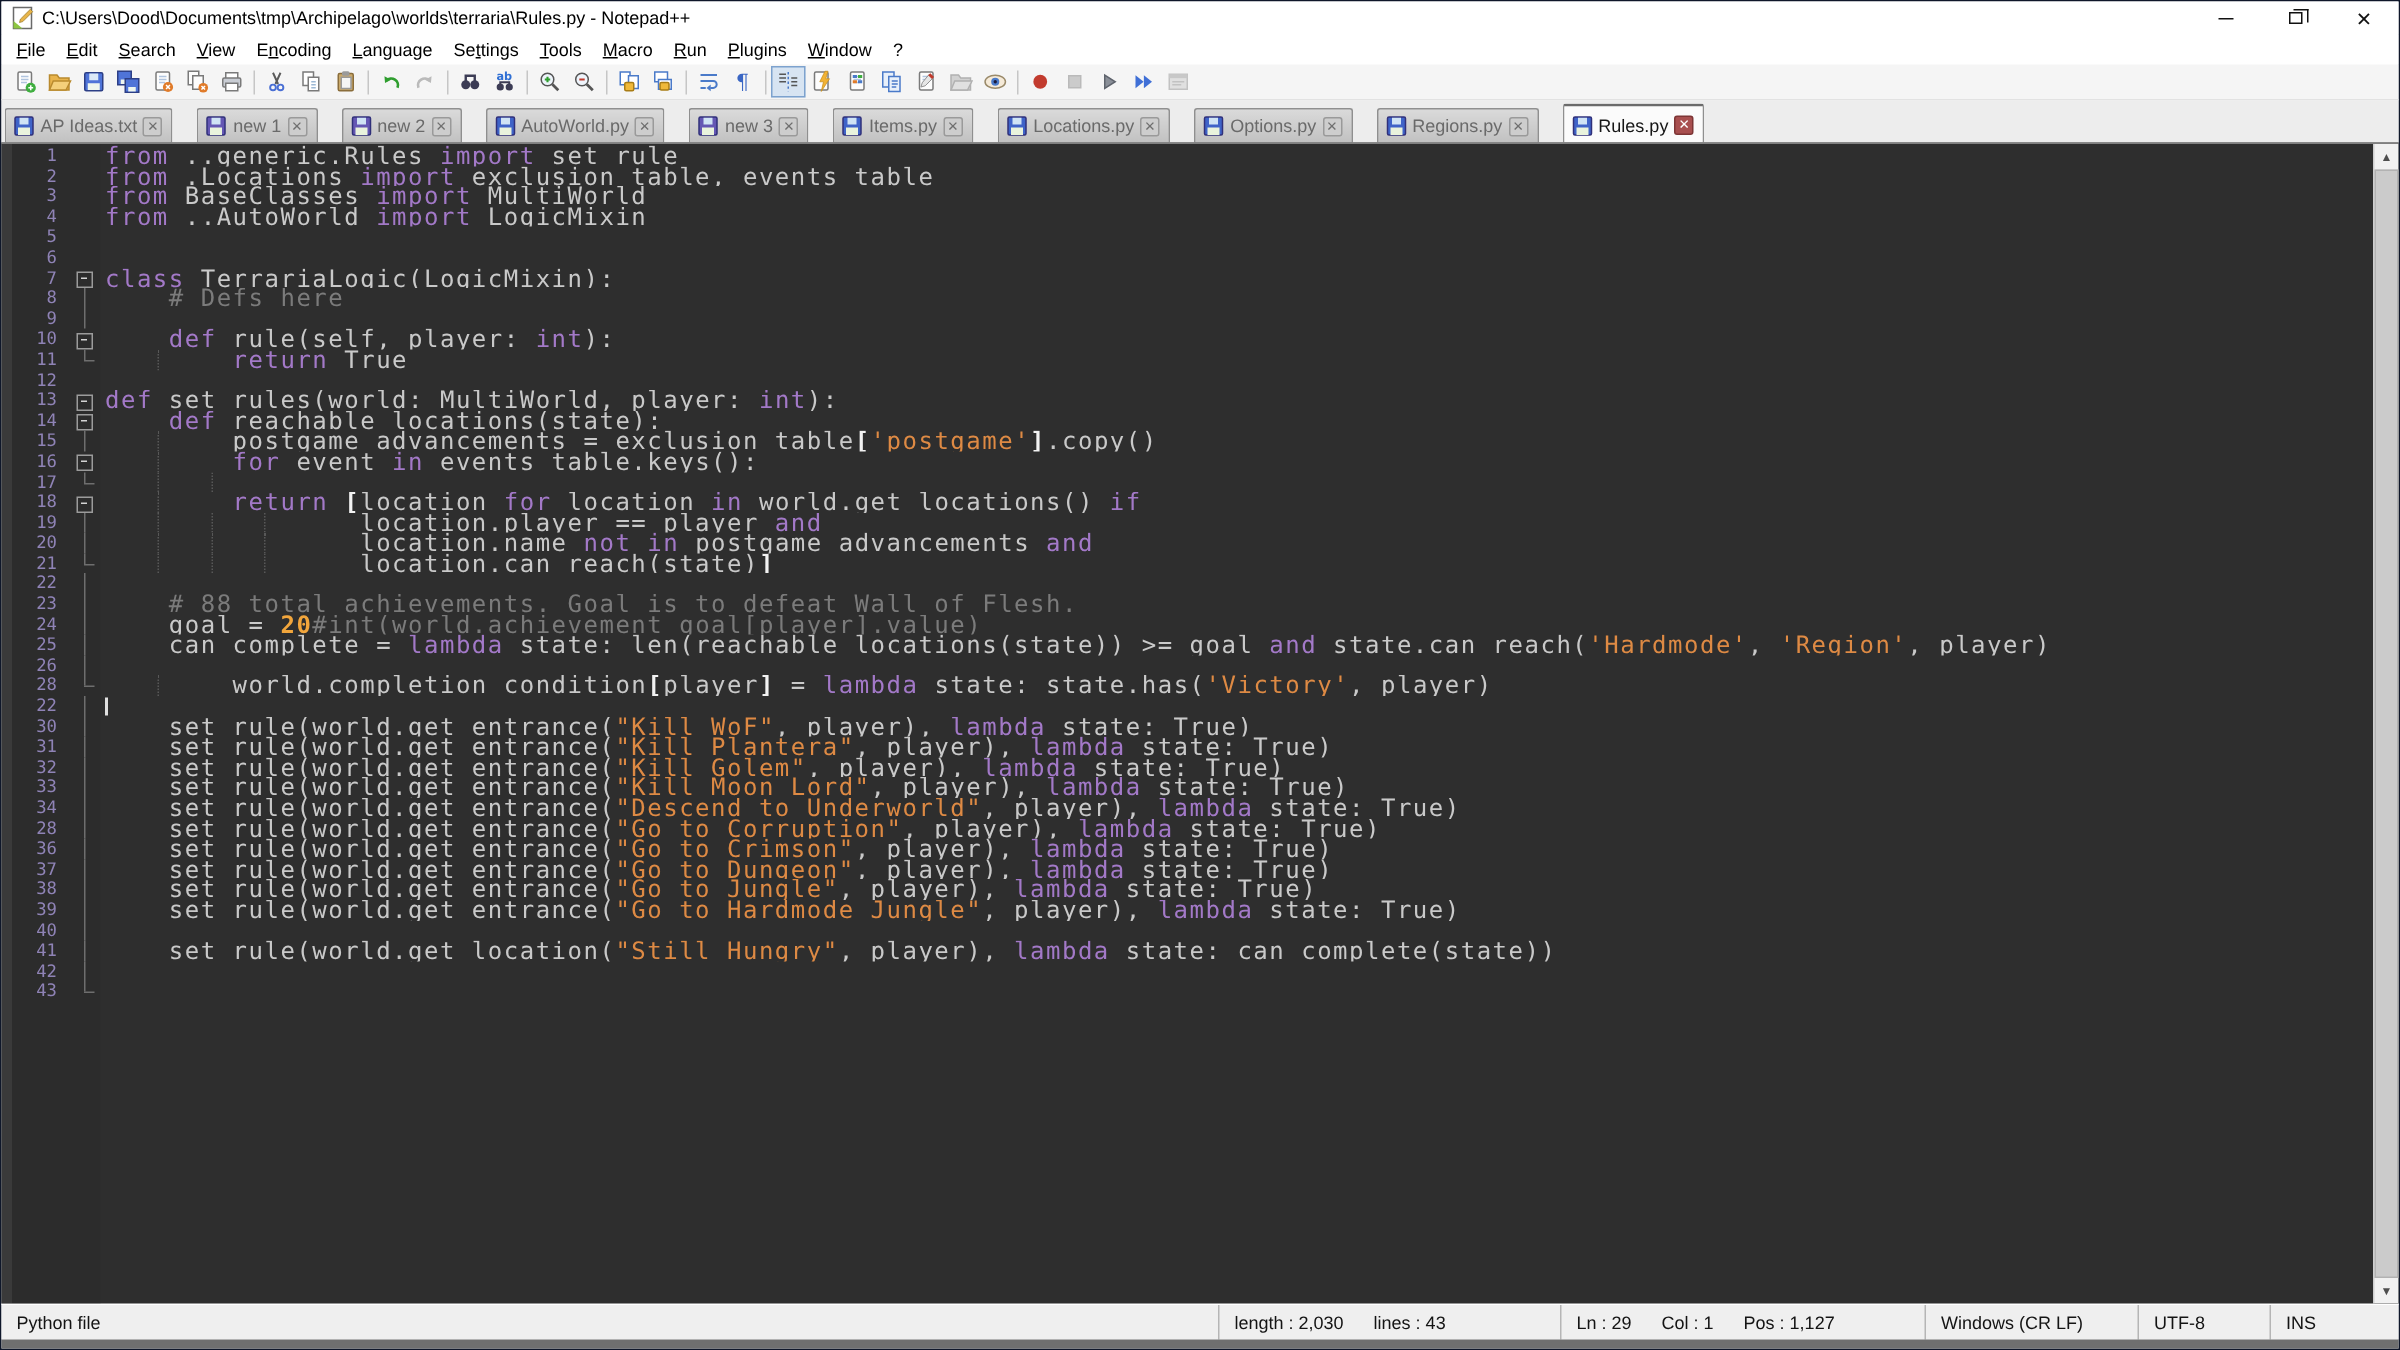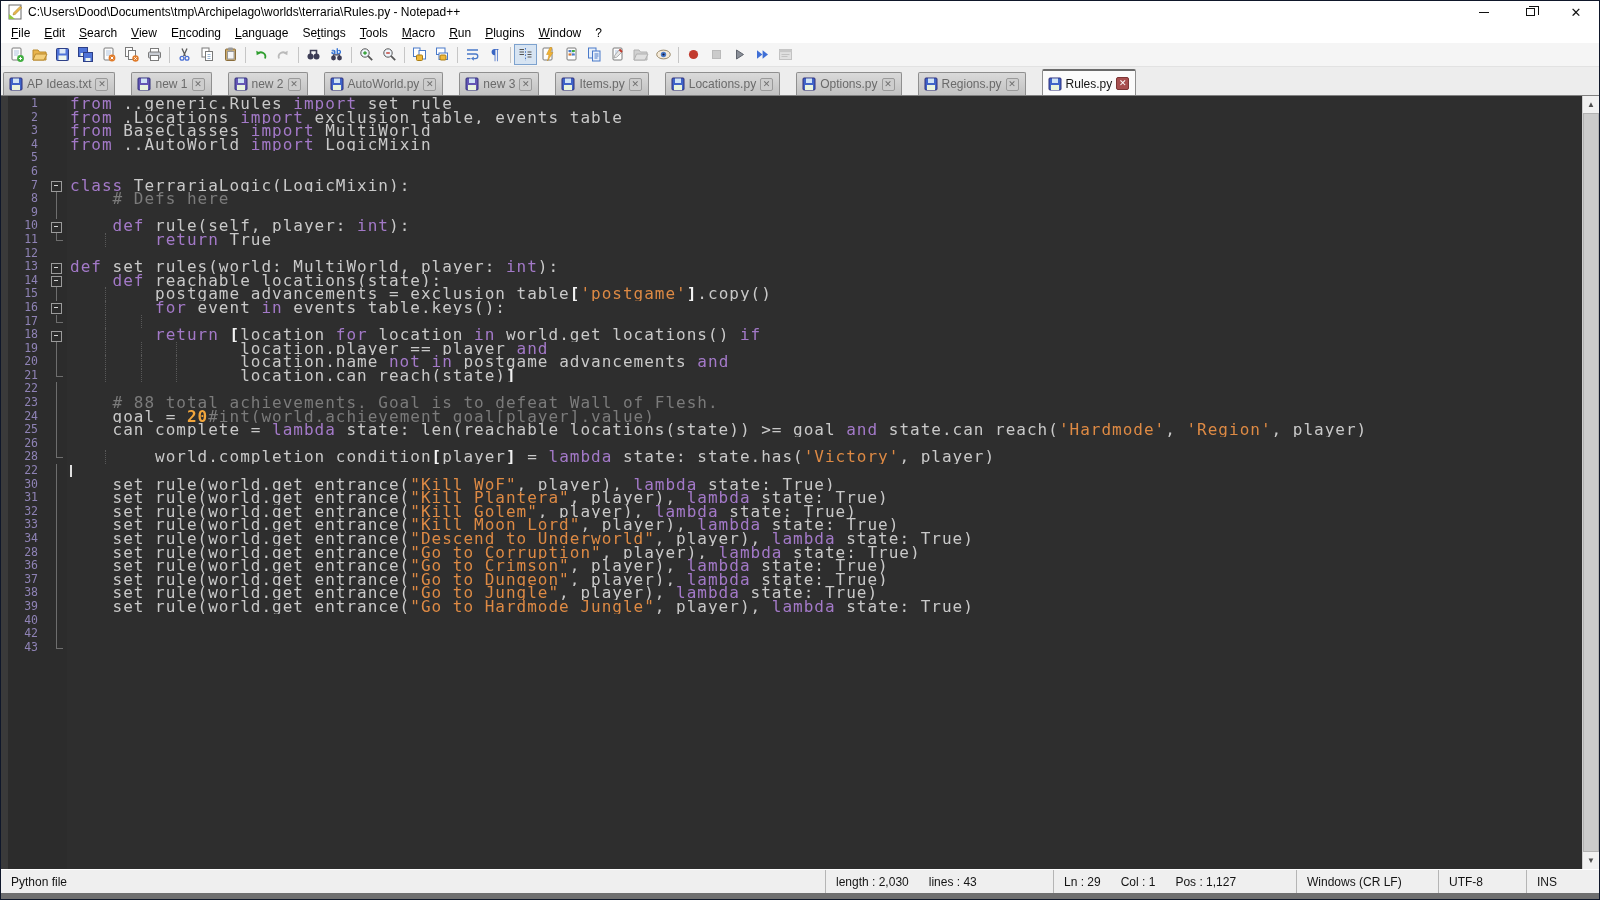--- a/index.html
+++ b/index.html
@@ -81,21 +81,21 @@
   .status-wrap { flex:1; display:flex; flex-direction:column; }
   .statusbar { height:24px; background:#efefef; border-top:1px solid #ffffff; display:flex; align-items:center;
                font-size:12px; color:#141414; }
   .seg { height:100%; display:flex; align-items:center; padding:0 10px; white-space:nowrap; }
   .seg + .seg { border-left:1px solid #b5b5b5; }
   .seg-doctype { flex:1; }
   .seg-length { width:228px; gap:20px; }
   .seg-pos { width:243px; gap:20px; }
   .seg-eol { width:142px; }
   .seg-enc { width:88px;text-align:right; }
-  .seg-mode { width:73px; }
+  .seg-mode { width:86px; }
   .bottom-frame { flex:1; background:#6f6f6f; }
 </style>
 </head>
 <body>
 
 <div class="window">
 
   <div class="titlebar">
     <span class="title-icon">
       <svg width="16" height="16" viewBox="0 0 16 16">
@@ -647,20 +647,25 @@
             <span class="ln-num">39</span>
             <span class="fold f-line"></span>
             <span class="codecell"><span class="tk-d">    set_rule(world.get_entrance(</span><span class="tk-s">"Go to Hardmode Jungle"</span><span class="tk-d">, player), </span><span class="tk-k">lambda</span><span class="tk-d"> state: True)</span></span>
           </div>
           <div class="line">
             <span class="ln-num">40</span>
             <span class="fold f-line"></span>
             <span class="codecell"></span>
           </div>
           <div class="line">
+            <span class="ln-num">41</span>
+            <span class="fold f-line"></span>
+            <span class="codecell"><span class="tk-d">    set_rule(world.get_location(</span><span class="tk-s">"Still Hungry"</span><span class="tk-d">, player), </span><span class="tk-k">lambda</span><span class="tk-d"> state: can_complete(state))</span></span>
+          </div>
+          <div class="line">
             <span class="ln-num">42</span>
             <span class="fold f-line"></span>
             <span class="codecell"></span>
           </div>
           <div class="line">
             <span class="ln-num">43</span>
             <span class="fold f-end"></span>
             <span class="codecell"></span>
           </div>
         </div>

